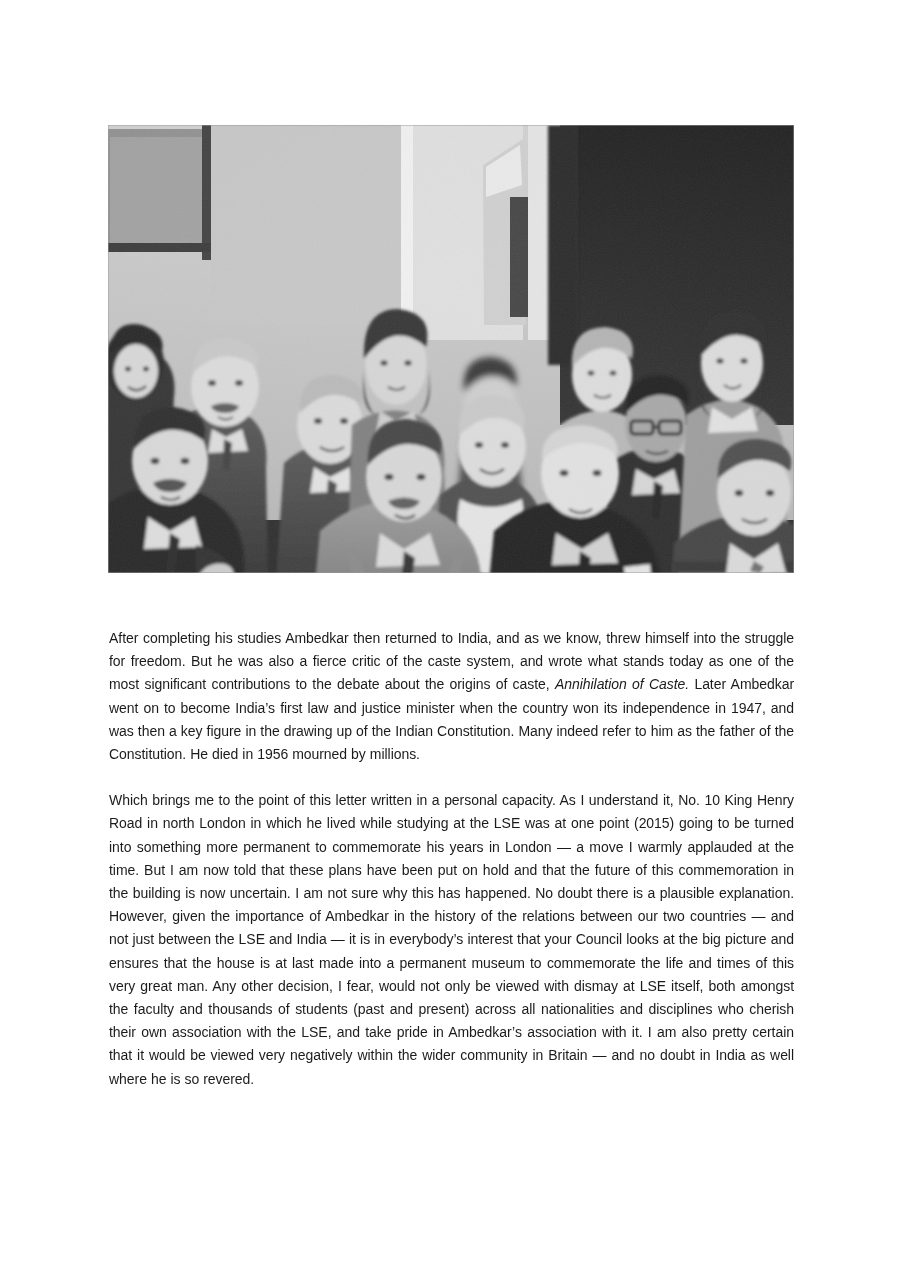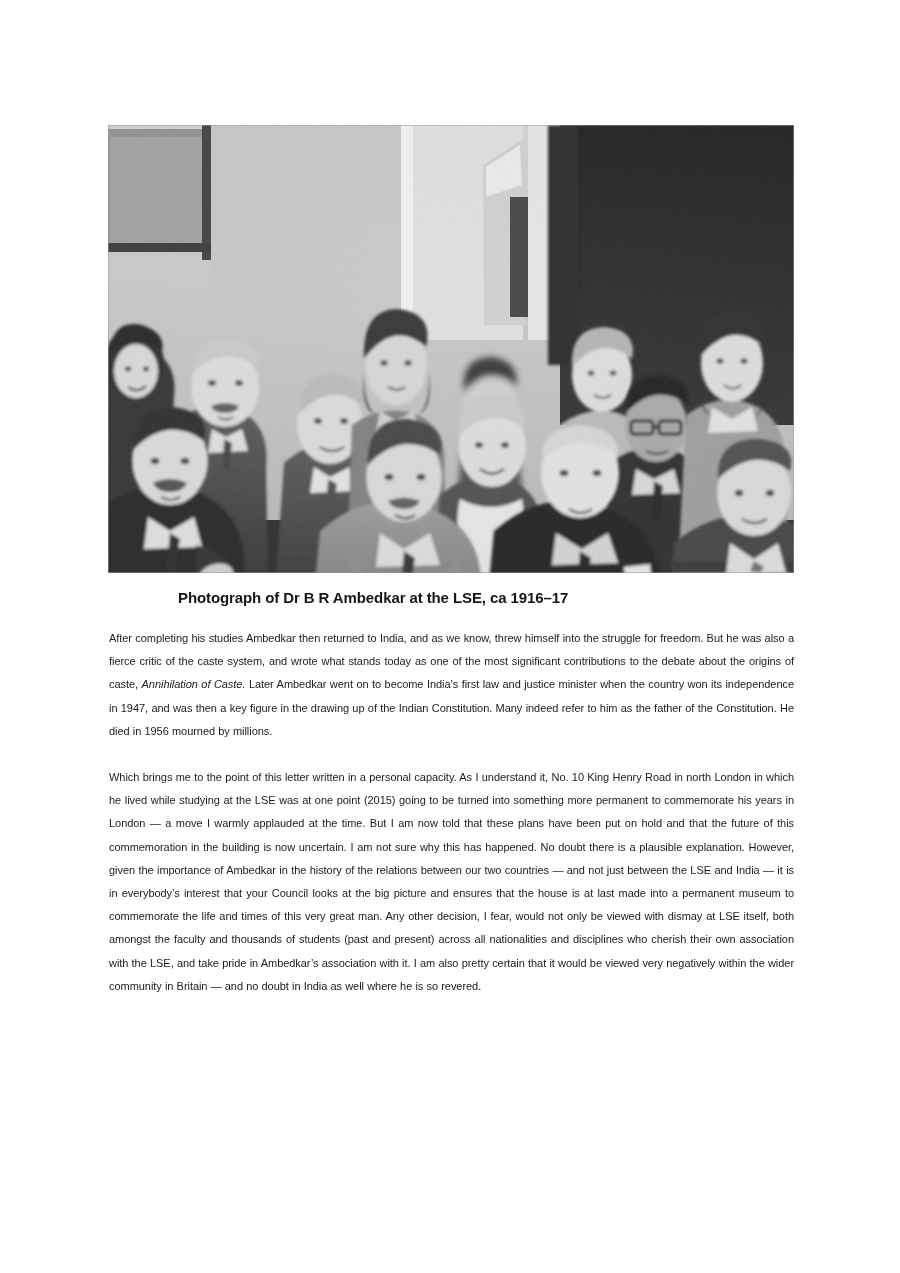--- a/index.html
+++ b/index.html
@@ -62,21 +62,21 @@
   }
 
   
   .body-text {
     position: absolute;
     left: 109px;
     top: 627px;
     width: 685px;
   }
   .para {
-    font-size: 11px;
+    font-size: 14px;
     line-height: 23.2px;
     text-align: justify;
     text-justify: inter-word;
     color: #1b1b1b;
     margin: 0 0 23px 0;
     letter-spacing: -0.05px;
     word-spacing: 0.2px;
   }
   .para:last-child { margin-bottom: 4px; }
   .para em { font-style: italic; }
@@ -294,21 +294,20 @@
           <path d="M634 394 q13 8 25 0" stroke="#4e4840" stroke-width="2.6" fill="none"></path>
         </g>
 
         <rect x="0" y="0" width="686" height="448" fill="url(#fg)" opacity="0.10"></rect>
         <rect x="0" y="0" width="686" height="448" filter="url(#grain)" opacity="0.55"></rect>
         <rect x="0" y="0" width="686" height="448" fill="none" stroke="#9d9a96" stroke-width="1"></rect>
       </svg>
     </div>
   </div>
 
-  <div class="caption">Photograph of Dr B R Ambedkar at the LSE, ca 1916–17</div>
 
   <div class="body-text">
     <p class="para"><span>After completing his studies Ambedkar then returned to India, and as we know, threw himself into the struggle for freedom. But he was also a fierce critic of the caste system, and wrote what stands today as one of the most significant contributions to the debate about the origins of caste, </span><em>Annihilation of Caste.</em><span>  Later Ambedkar went on to become India’s first law and justice minister when the country won its independence in 1947,  and was then a key figure in  the drawing up of the Indian  Constitution. Many indeed refer to him as the father of the Constitution. He died in 1956 mourned by millions.</span></p>
 
     <p class="para">Which brings me to the point of this letter written in a personal capacity.  As I understand it, No. 10 King Henry Road in north London in which he lived while studying at the LSE was at one point (2015) going to be turned into something more permanent to commemorate his years in London — a move  I warmly applauded at the time. But I am now told that these plans have been put on hold and that the future of this commemoration in the building is now uncertain.    I am not sure why this has happened. No doubt there is a plausible explanation. However, given the importance of Ambedkar in the history of the relations between our two countries — and not just between the LSE and India — it is in everybody’s interest that your Council looks at the big picture and ensures that the house is at last made into a permanent museum to commemorate the life and times of this very great man. Any other decision, I fear, would not only be viewed with dismay at LSE itself, both amongst the faculty and thousands of  students (past and  present) across all nationalities and disciplines who cherish their  own association with the LSE, and take pride in Ambedkar’s association with it. I am also pretty certain that it would be viewed very negatively within the wider community in Britain — and no doubt in India as well where he is so revered.</p>
   </div>
 
 </div>
 
 </body></html>

